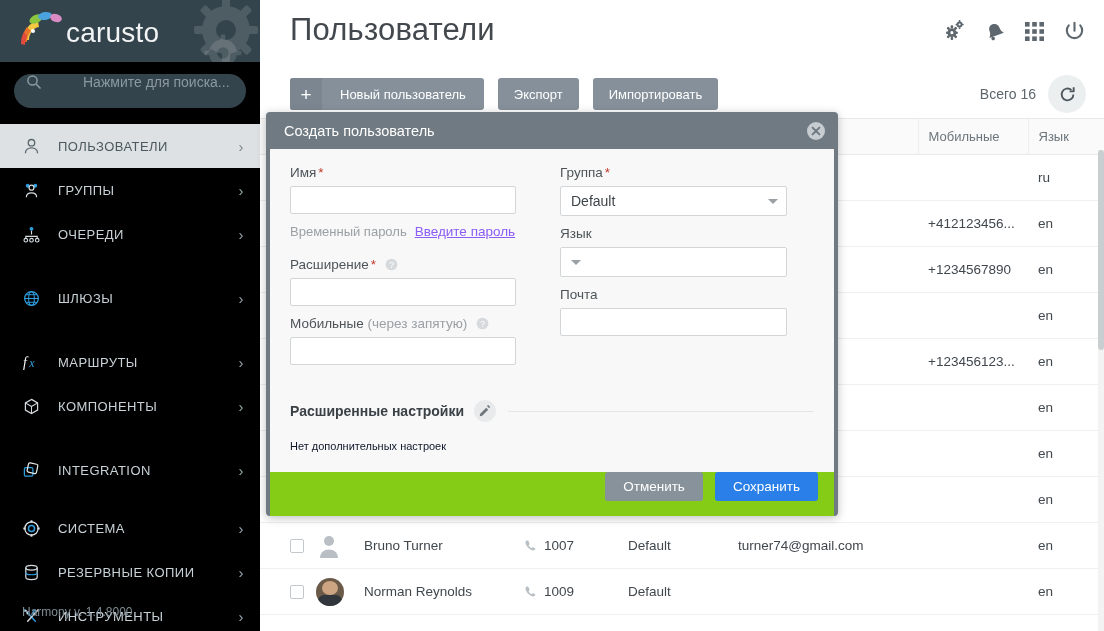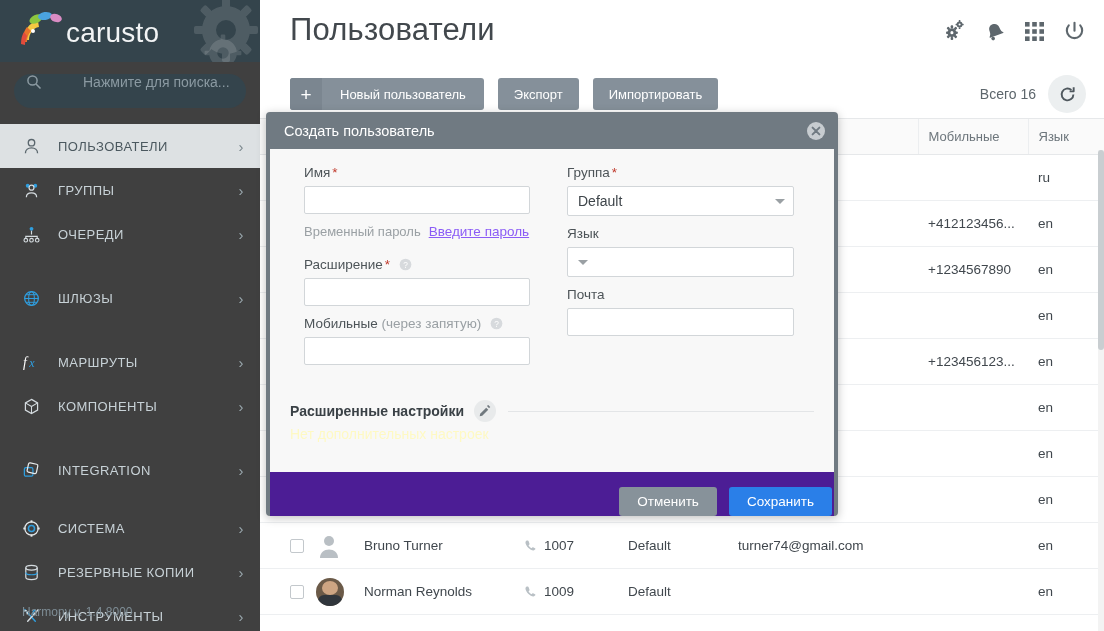--- a/index.html
+++ b/index.html
@@ -9,21 +9,21 @@
     width: 1104px; height: 631px;
     overflow: hidden;
     font-family: "Liberation Sans", sans-serif;
     background: #ffffff;
   }
   .app { position: relative; width: 1104px; height: 631px; display: flex; }
 
   
   .sidebar {
     width: 260px; height: 631px;
-    background: #404040;
+    background: #000000;
     position: relative;
     flex: 0 0 260px;
     overflow: hidden;
   }
   .brand {
     height: 62px;
     background: #34444c;
     position: relative;
     display: flex; align-items: center;
     padding-left: 14px;
@@ -161,21 +161,21 @@
     z-index: 40;
   }
   .modal-head {
     height: 37px; display: flex; align-items: center;
     padding: 0 12px 0 18px; color: #fff; font-size: 14.5px;
   }
   .modal-head .mh-title { flex: 1 1 auto; }
   .modal-close { cursor: pointer; display: flex; }
   .modal-body {
     background: #f8f8f8; margin: 0 4px; height: 323px;
-    padding: 16px 20px 0 34px;
+    padding: 16px 20px 0 20px;
     display: flex;
   }
   .mcol { width: 50%; }
   .mcol.left { padding-right: 24px; }
   .mcol.right { padding-left: 8px; }
   .f-label { font-size: 13.5px; color: #4d5458; margin-bottom: 6px; display: block; }
   .f-label .req { color: #c0392b; margin-left: 2px; }
   .f-label .sub { color: #9aa0a4; }
   .f-input {
     width: 226px; height: 28px; border: 1px solid #d2d6d9;
@@ -196,25 +196,25 @@
   .help-ico { margin-left: 5px; vertical-align: -2px; cursor: pointer; }
   .field-block { margin-bottom: 10px; }
   .adv-head { display: flex; align-items: center; margin-top: 8px; }
   .adv-head .adv-title { font-size: 14px; color: #3a4146; font-weight: bold; }
   .adv-pencil {
     width: 22px; height: 22px; border-radius: 50%; background: #e8eaeb;
     margin-left: 10px; display: flex; align-items: center; justify-content: center;
     cursor: pointer;
   }
   .adv-rule { flex: 1 1 auto; height: 1px; background: #e3e5e7; margin-left: 12px; }
-  .adv-empty { font-size: 14px; color: #fef9c3; margin-top: 4px; }
+  .adv-empty { font-size: 11px; color: #0f172a; margin-top: 18px; }
   .modal-foot {
-    height: 44px; background: #4c1d95; margin: 0 4px 4px 4px;
-    display: flex; align-items: flex-end; justify-content: flex-end;
-    padding-right: 2px; gap: 12px;
+    height: 44px; background: #84cc16; margin: 0 4px 4px 4px;
+    display: flex; align-items: flex-start; justify-content: flex-end;
+    padding-right: 16px; gap: 12px;
   }
   .btn-cancel {
     height: 29px; padding: 0 18px; border: none; border-radius: 3px;
     background: #87929a; color: #fff; font-size: 13.5px; cursor: pointer;
     font-family: inherit;
   }
   .btn-save {
     height: 29px; padding: 0 18px; border: none; border-radius: 3px;
     background: #2a7fe8; color: #fff; font-size: 13.5px; cursor: pointer;
     font-family: inherit;

